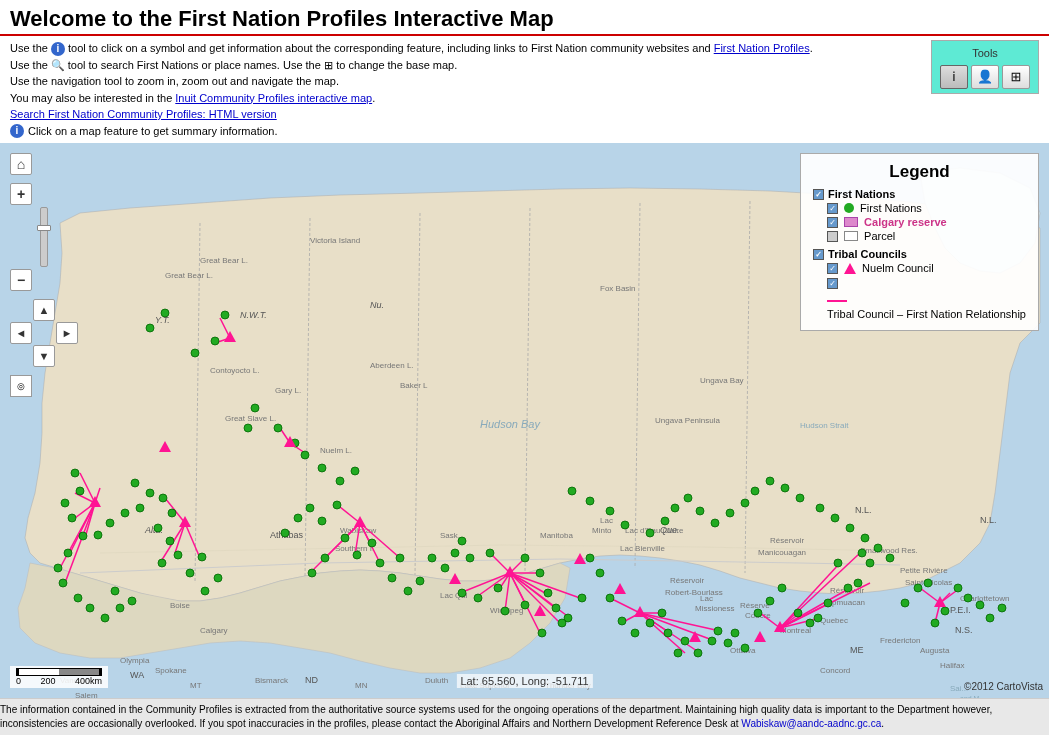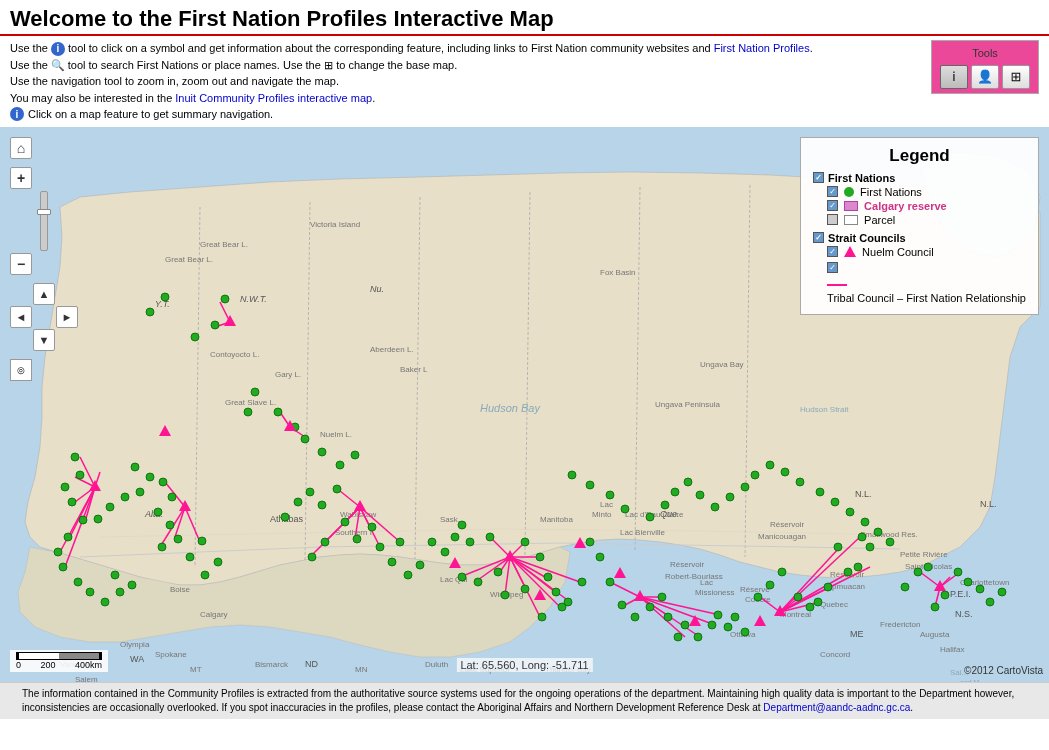--- a/index.html
+++ b/index.html
@@ -13,28 +13,28 @@
       border-bottom: 2px solid #cc0000;
     }
 
     #info-panel {
       padding: 4px 10px;
       font-size: 11px;
       line-height: 1.5;
       position: relative;
     }
 
-    #info-panel a { color: #0000cc; cursor: pointer; }
+    #info-panel a { color: #0000cc; text-decoration: underline; cursor: pointer; }
 
     #tools-box {
       position: absolute;
       top: 4px;
       right: 10px;
       border: 1px solid #aaa;
-      background: #ec4899;
+      background: #5eead4;
       padding: 4px 8px;
       text-align: center;
       z-index: 10;
     }
     #tools-box .tools-label {
       font-size: 11px;
       margin-bottom: 3px;
       color: #333;
     }
     #tools-box .tools-buttons {
@@ -286,21 +286,21 @@
       z-index: 20;
       font-size: 10px;
       color: #333;
       margin-top: 16px;
     }
 
     
     #footer {
       background: #e8e8e8;
       border-top: 1px solid #ccc;
-      padding: 4px 22px;
+      padding: 4px 0;
       font-size: 10px;
       line-height: 1.4;
     }
     #footer a { color: #0000cc; }
   </style>
 </head>
 <body>
 
 <div>
   <div id="page-title">Welcome to the First Nation Profiles Interactive Map</div>
@@ -316,23 +316,24 @@
       <div class="tool-btn">⊞</div>
     </div>
   </div>
 
   <p>
     Use the <span style="display:inline-flex;align-items:center;justify-content:center;width:14px;height:14px;background:#3366cc;border-radius:50%;color:#fff;font-size:10px;font-weight:bold;">i</span> tool to click on a symbol and get information about the corresponding feature, including links to First Nation community websites and <a>First Nation Profiles</a>.
   </p>
   <p>Use the <span style="font-size:11px;">🔍</span> tool to search First Nations or place names. Use the <span style="font-size:11px;">⊞</span> to change the base map.</p>
   <p>Use the navigation tool to zoom in, zoom out and navigate the map.</p>
   <p>You may also be interested in the <a>Inuit Community Profiles interactive map</a>.</p>
+  <p><a>Search First Nation Community Profiles: HTML version</a></p>
   <div id="info-icon-line">
     <div class="info-circle">i</div>
-    <span>Click on a map feature to get summary navigation.</span>
+    <span>Click on a map feature to get summary information.</span>
   </div>
 </div>
 
 <div id="map-container">
 
   <svg id="map-svg" viewBox="0 0 1049 555" xmlns="http://www.w3.org/2000/svg">
 
     <rect width="1049" height="555" fill="#b8d4e8"></rect>
 
     <path d="M 60 80 L 80 70 L 130 65 L 200 60 L 270 55 L 340 52 L 420 50 L 490 48 L 560 46 L 630 45 L 700 46 L 770 48 L 840 52 L 900 58 L 960 65 L 1010 75 L 1040 85 L 1040 180 L 1020 200 L 1010 230 L 1005 270 L 1000 310 L 995 350 L 990 380 L 980 400 L 960 420 L 940 430 L 920 440 L 900 445 L 880 448 L 860 450 L 840 451 L 820 450 L 800 448 L 780 445 L 760 440 L 740 435 L 720 428 L 700 422 L 680 418 L 660 415 L 640 413 L 620 412 L 600 413 L 580 416 L 560 420 L 540 426 L 520 432 L 500 436 L 480 438 L 460 438 L 440 436 L 420 433 L 400 430 L 380 428 L 360 427 L 340 428 L 320 430 L 300 434 L 280 438 L 260 444 L 240 450 L 220 455 L 200 458 L 180 458 L 160 455 L 140 450 L 120 444 L 100 438 L 80 432 L 60 426 L 40 420 L 30 410 L 25 395 L 28 375 L 35 350 L 40 320 L 42 290 L 42 260 L 45 230 L 50 200 L 55 170 L 60 140 L 62 110 Z" fill="#e8dfc8" stroke="#aaa" stroke-width="0.5"></path>
@@ -713,21 +714,21 @@
     </div>
 
     <div class="legend-item">
       <div class="legend-checkbox" style="background:#ccc;"></div>
       <div class="legend-rect-white"></div>
       <span>Parcel</span>
     </div>
 
     <div class="legend-section-header" style="margin-top:6px;">
       <div class="legend-checkbox checked"></div>
-      <span>Strait Councils</span>
+      <span>Tribal Councils</span>
     </div>
 
     <div class="legend-item">
       <div class="legend-checkbox checked"></div>
       <div class="legend-triangle"></div>
       <span>Nuelm Council</span>
     </div>
 
     <div class="legend-item" style="align-items:flex-start;flex-direction:column;">
       <div class="legend-checkbox checked" style="margin-top:2px;"></div>
@@ -754,14 +755,14 @@
     <span>Lat: 65.560, Long: -51.711</span>
   </div>
 
   <div id="copyright">
     <span>©2012 CartoVista</span>
   </div>
 </div>
 
 <div id="footer">
   <span>The information contained in the Community Profiles is extracted from the authoritative source systems used for the ongoing operations of the department. Maintaining high quality data is important to the Department however,</span><br>
-  <span>inconsistencies are occasionally overlooked. If you spot inaccuracies in the profiles, please contact the Aboriginal Affairs and Northern Development Reference Desk at </span><a>Department@aandc-aadnc.gc.ca</a><span>.</span>
+  <span>inconsistencies are occasionally overlooked. If you spot inaccuracies in the profiles, please contact the Aboriginal Affairs and Northern Development Reference Desk at </span><a>Wabiskaw@aandc-aadnc.gc.ca</a><span>.</span>
 </div>
 
 </body></html>

